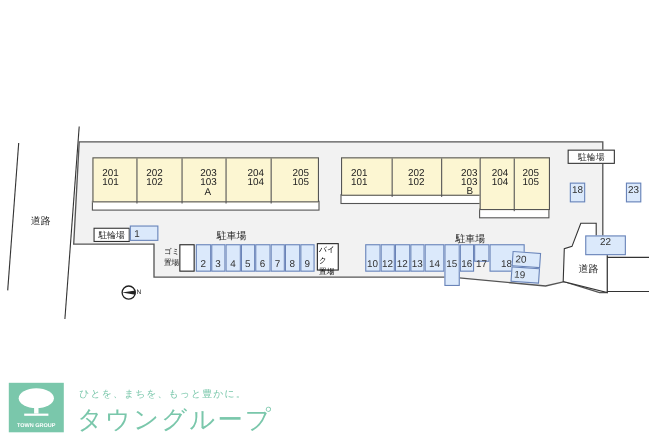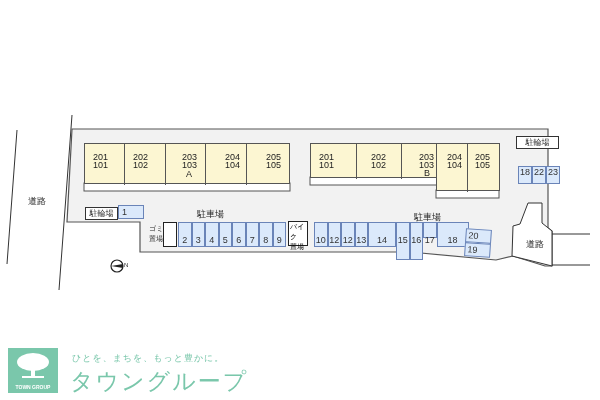--- a/index.html
+++ b/index.html
@@ -67,21 +67,21 @@
 </div>
 <div class="abs" style="left:436px; top:143px; width:64px; height:48px; background:#fcf6d2; border:1px solid #555; box-sizing:border-box;">
   <div class="unit-num" style="left:10px; top:9px;"><span>204</span><br><span>104</span></div>
   <div class="abs" style="left:30px; top:0; width:1px; height:48px; background:#555;"></div>
   <div class="unit-num" style="left:38px; top:9px;"><span>205</span><br><span>105</span></div>
 </div>
 
 <div class="label-box" style="left:516px; top:136px; width:43px; height:13px;">駐輪場</div>
 <div class="spot-row" style="left:518px; top:166px;">
   <div class="spot" style="width:14px; height:18px;">18</div>
-  <div class="spot" style="width:14px; height:18px;">22</div>
+  <div class="spot" style="width:37px; height:18px;margin-top:48px;">22</div>
   <div class="spot" style="width:14px; height:18px;">23</div>
 </div>
 
 <div class="label-box" style="left:85px; top:207px; width:33px; height:13px;">駐輪場</div>
 <div class="spot" style="left:118px; top:205px; width:26px; height:14px; text-align:left; padding-left:3px; line-height:12px;">1</div>
 
 <div class="txt" style="left:197px; top:208px;">駐車場</div>
 <div class="txt" style="left:414px; top:211px;">駐車場</div>
 
 <div class="txt" style="left:149px; top:224px; font-size:7px; line-height:10px;"><span>ゴミ</span><br><span>置場</span></div>
@@ -93,28 +93,28 @@
   <div class="spot" style="width:13.5px; height:25px; line-height:34px;">4</div>
   <div class="spot" style="width:13.5px; height:25px; line-height:34px;">5</div>
   <div class="spot" style="width:13.5px; height:25px; line-height:34px;">6</div>
   <div class="spot" style="width:13.5px; height:25px; line-height:34px;">7</div>
   <div class="spot" style="width:13.5px; height:25px; line-height:34px;">8</div>
   <div class="spot" style="width:13.5px; height:25px; line-height:34px;">9</div>
 </div>
 
 <div class="abs" style="left:288px; top:221px; width:20px; height:25px; background:#fff; border:1px solid #222; box-sizing:border-box; font-size:7px; line-height:10px; padding-left:1px;"><span>バイク</span><br><span>置場</span></div>
 
-<div class="spot-row" style="left:314px; top:222px;">
+<div class="spot-row" style="left:332px; top:222px;">
   <div class="spot" style="width:13.5px; height:25px; line-height:34px;">10</div>
   <div class="spot" style="width:13.5px; height:25px; line-height:34px;">12</div>
   <div class="spot" style="width:13.5px; height:25px; line-height:34px;text-align:center;">12</div>
   <div class="spot" style="width:13.5px; height:25px; line-height:34px;">13</div>
-  <div class="spot" style="width:28px; height:25px; line-height:34px;">14</div>
+  <div class="spot" style="width:18px; height:25px; line-height:34px;">14</div>
   <div class="spot" style="width:13.5px; height:38px; line-height:34px;">15</div>
-  <div class="spot" style="width:13.5px; height:38px; line-height:34px;">16</div>
+  <div class="spot" style="width:13.5px; height:25px; line-height:34px;">16</div>
   <div class="spot" style="width:13.5px; height:16px; line-height:34px;">17</div>
   <div class="spot" style="width:32px; height:25px; line-height:34px;">18</div>
 </div>
 
 <div class="abs" style="left:465px; top:229px; width:26px; height:28px; transform:rotate(4deg);">
   <div class="spot" style="position:absolute; left:0; top:0; width:26px; height:14px; text-align:left; padding-left:2px; line-height:12px;">20</div>
   <div class="spot" style="position:absolute; left:0; top:14px; width:26px; height:14px; text-align:left; padding-left:2px; line-height:12px;">19</div>
 </div>
 
 <div class="txt" style="left:526px; top:238px;">道路</div>

